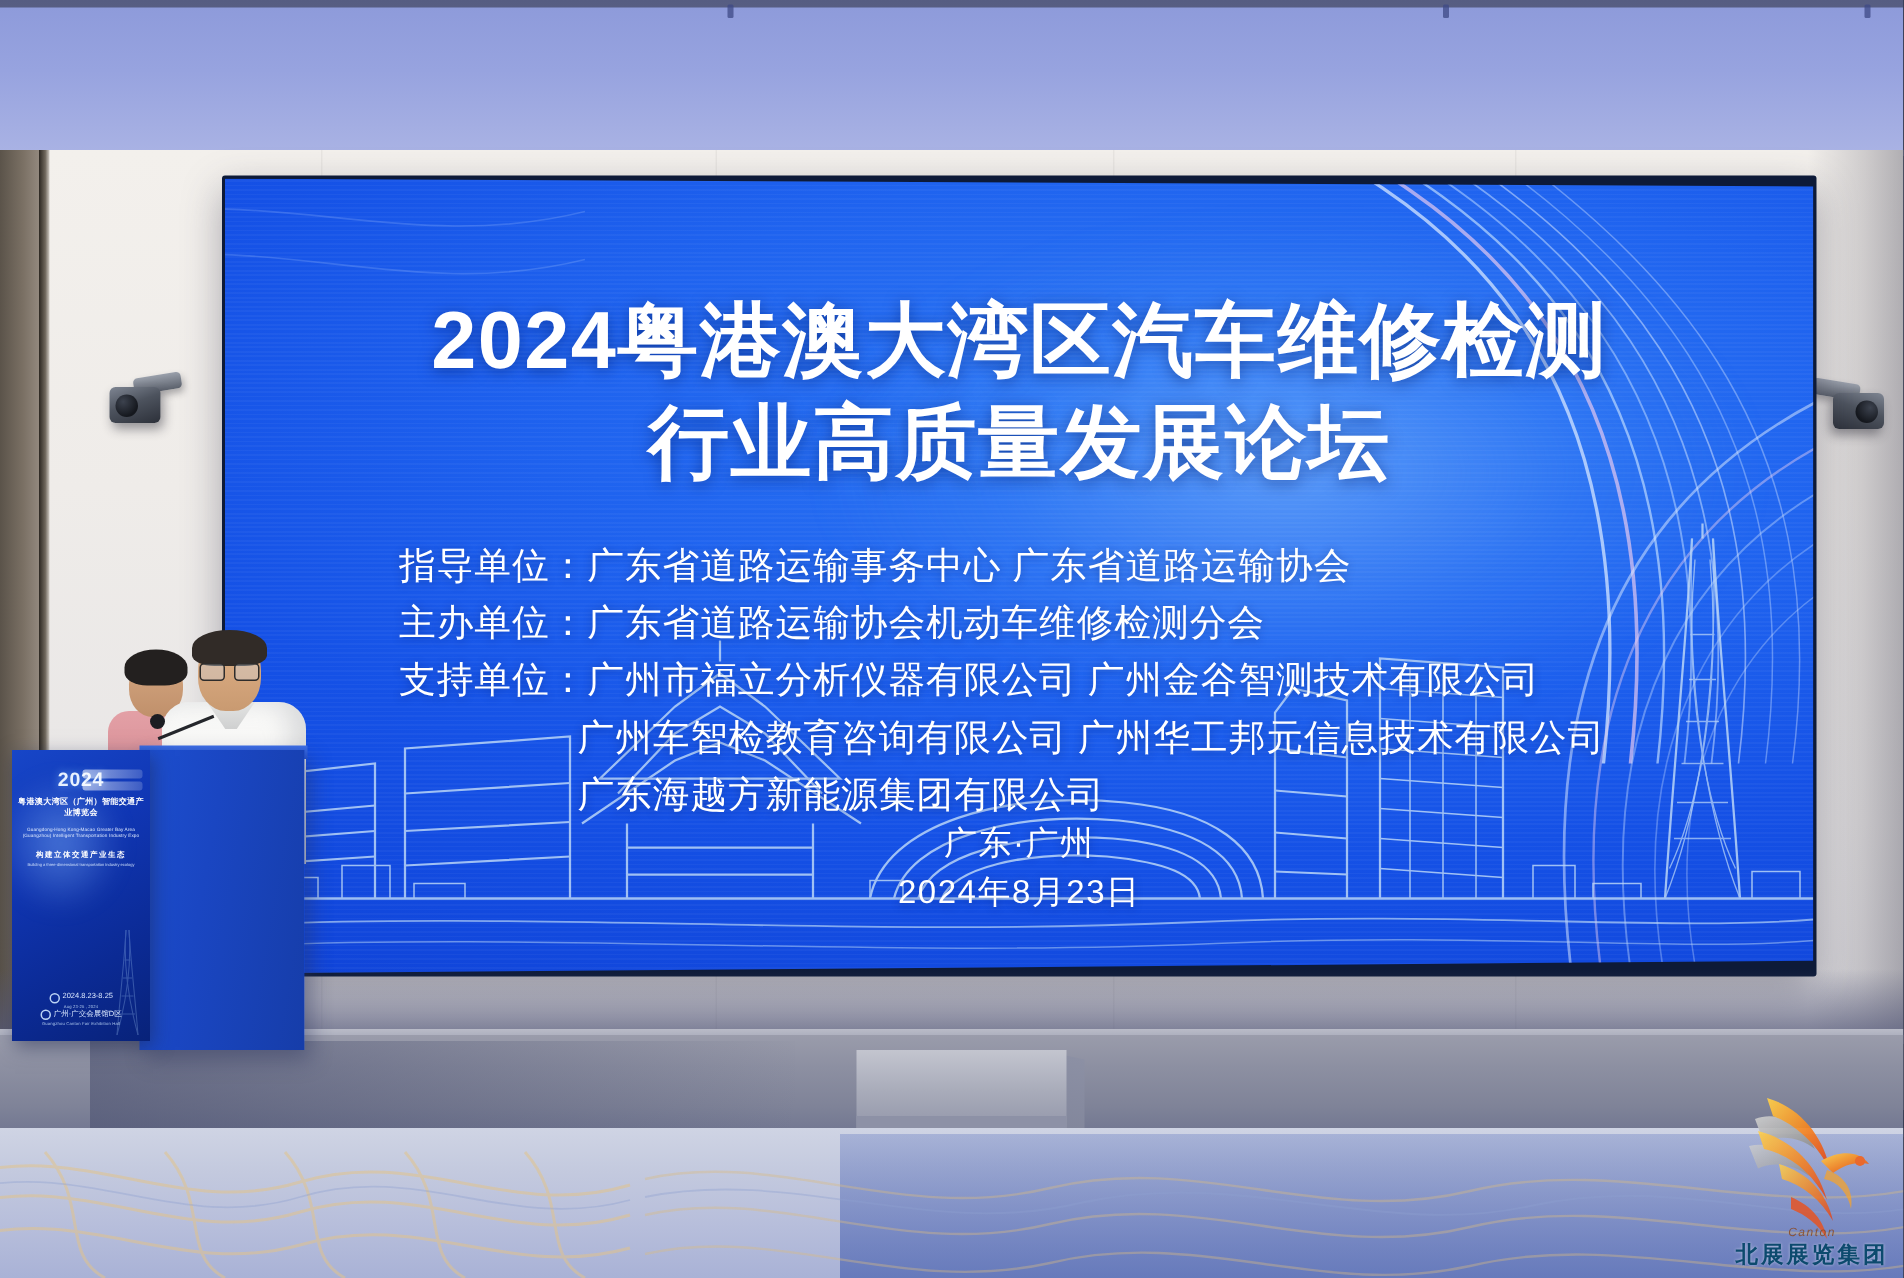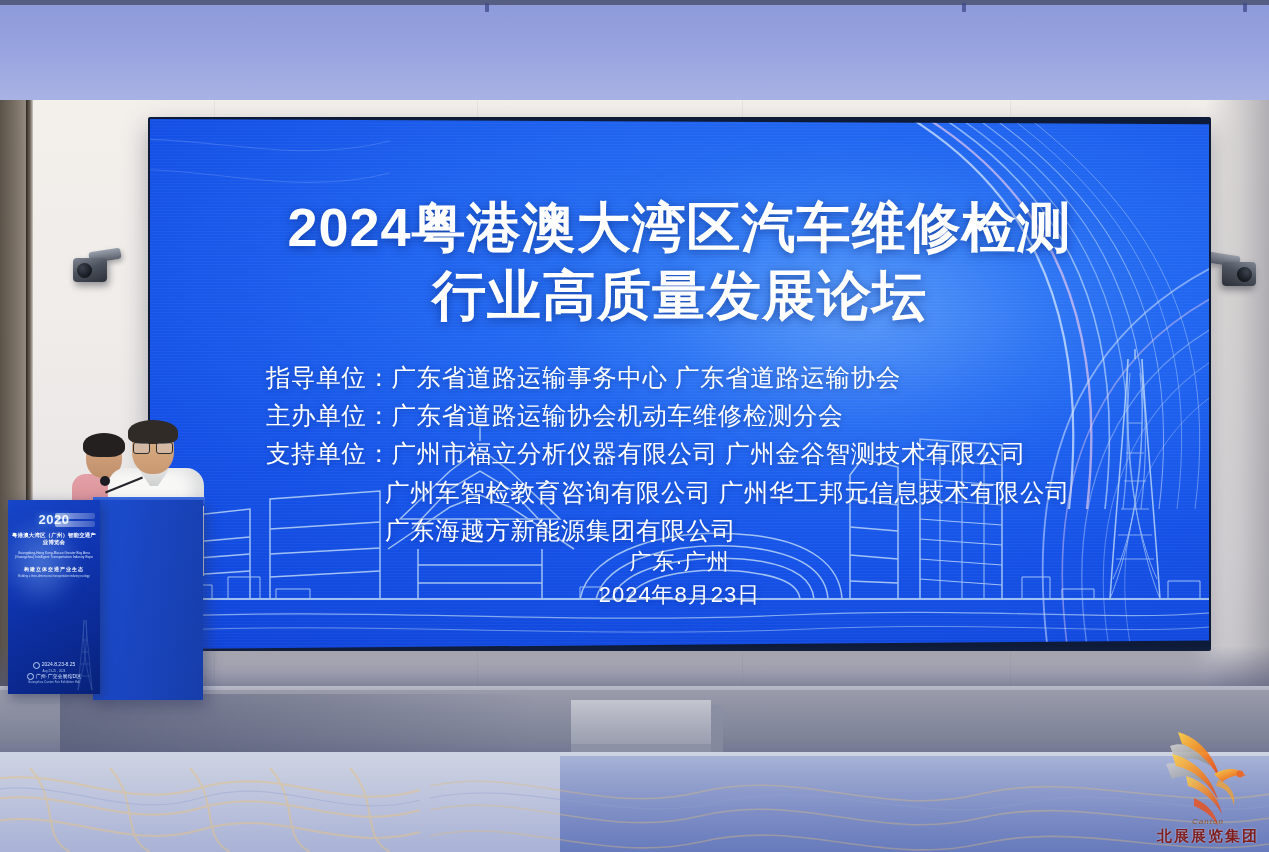--- a/index.html
+++ b/index.html
@@ -150,21 +150,21 @@
   .ps-t4{position:absolute;left:2px;top:75px;width:88px;text-align:center;color:#cddffa;font-size:2.7px;}
   .ps-info{position:absolute;left:6px;bottom:10px;width:80px;color:#dce9ff;font-size:5px;line-height:1.45;}
   .ps-info .r{display:flex;align-items:center;justify-content:center;gap:2px;}
   .ps-info .sub{text-align:center;font-size:2.8px;color:#a9c3ea;letter-spacing:.1px;}
   .ps-icon{width:5px;height:5px;border:.6px solid #bcd4f5;border-radius:50%;display:inline-block;}
   .ps-tower{position:absolute;right:4px;bottom:4px;width:22px;height:72px;opacity:.5;}
 
   
   .watermark{position:absolute;left:1152px;top:724px;width:112px;height:124px;}
   .wm-text{position:absolute;left:0;bottom:2px;width:112px;text-align:center;
-    color:#7f1d1d;font-size:15px;font-weight:700;letter-spacing:2px;
+    color:#0c4a6e;font-size:15px;font-weight:700;letter-spacing:2px;
     text-shadow:0 0 2px rgba(255,255,255,.55);font-family:"DejaVu Sans",sans-serif;}
   .wm-sub{position:absolute;left:0;bottom:22px;width:112px;text-align:center;
     color:#8a4a22;font-size:8px;font-style:italic;letter-spacing:1px;opacity:.85;}
 </style>
 </head>
 <body>
 
 <div id="stage">
 
   <div class="ceiling"></div>
@@ -363,21 +363,21 @@
     <div class="ps-glow"></div>
     <svg class="ps-tower" viewBox="0 0 22 72">
       <g fill="none" stroke="#9cc2f0" stroke-width=".7" opacity=".6">
         <path d="M4,72 C6,46 9,22 10,2"></path>
           <path d="M18,72 C16,46 13,22 12,2"></path>
         <path d="M4,72 C10,50 14,26 12,2"></path>
           <path d="M18,72 C12,50 8,26 10,2"></path>
         <path d="M6,58 L16,58 M7,46 L15,46 M8,34 L14,34 M9,22 L13,22"></path>
       </g>
     </svg>
-    <div class="ps-year">2020</div>
+    <div class="ps-year">2024</div>
     <div class="ps-badges">
       <div class="ps-badge"></div>
         <div class="ps-badge"></div>
     </div>
     <div class="ps-t1">粤港澳大湾区（广州）智能交通产业博览会</div>
     <div class="ps-t2">Guangdong-Hong Kong-Macao Greater Bay Area (Guangzhou) Intelligent Transportation Industry Expo</div>
     <div class="ps-t3">构建立体交通产业生态</div>
     <div class="ps-t4">Building a three-dimensional transportation industry ecology</div>
     <div class="ps-info">
       <div class="r">

